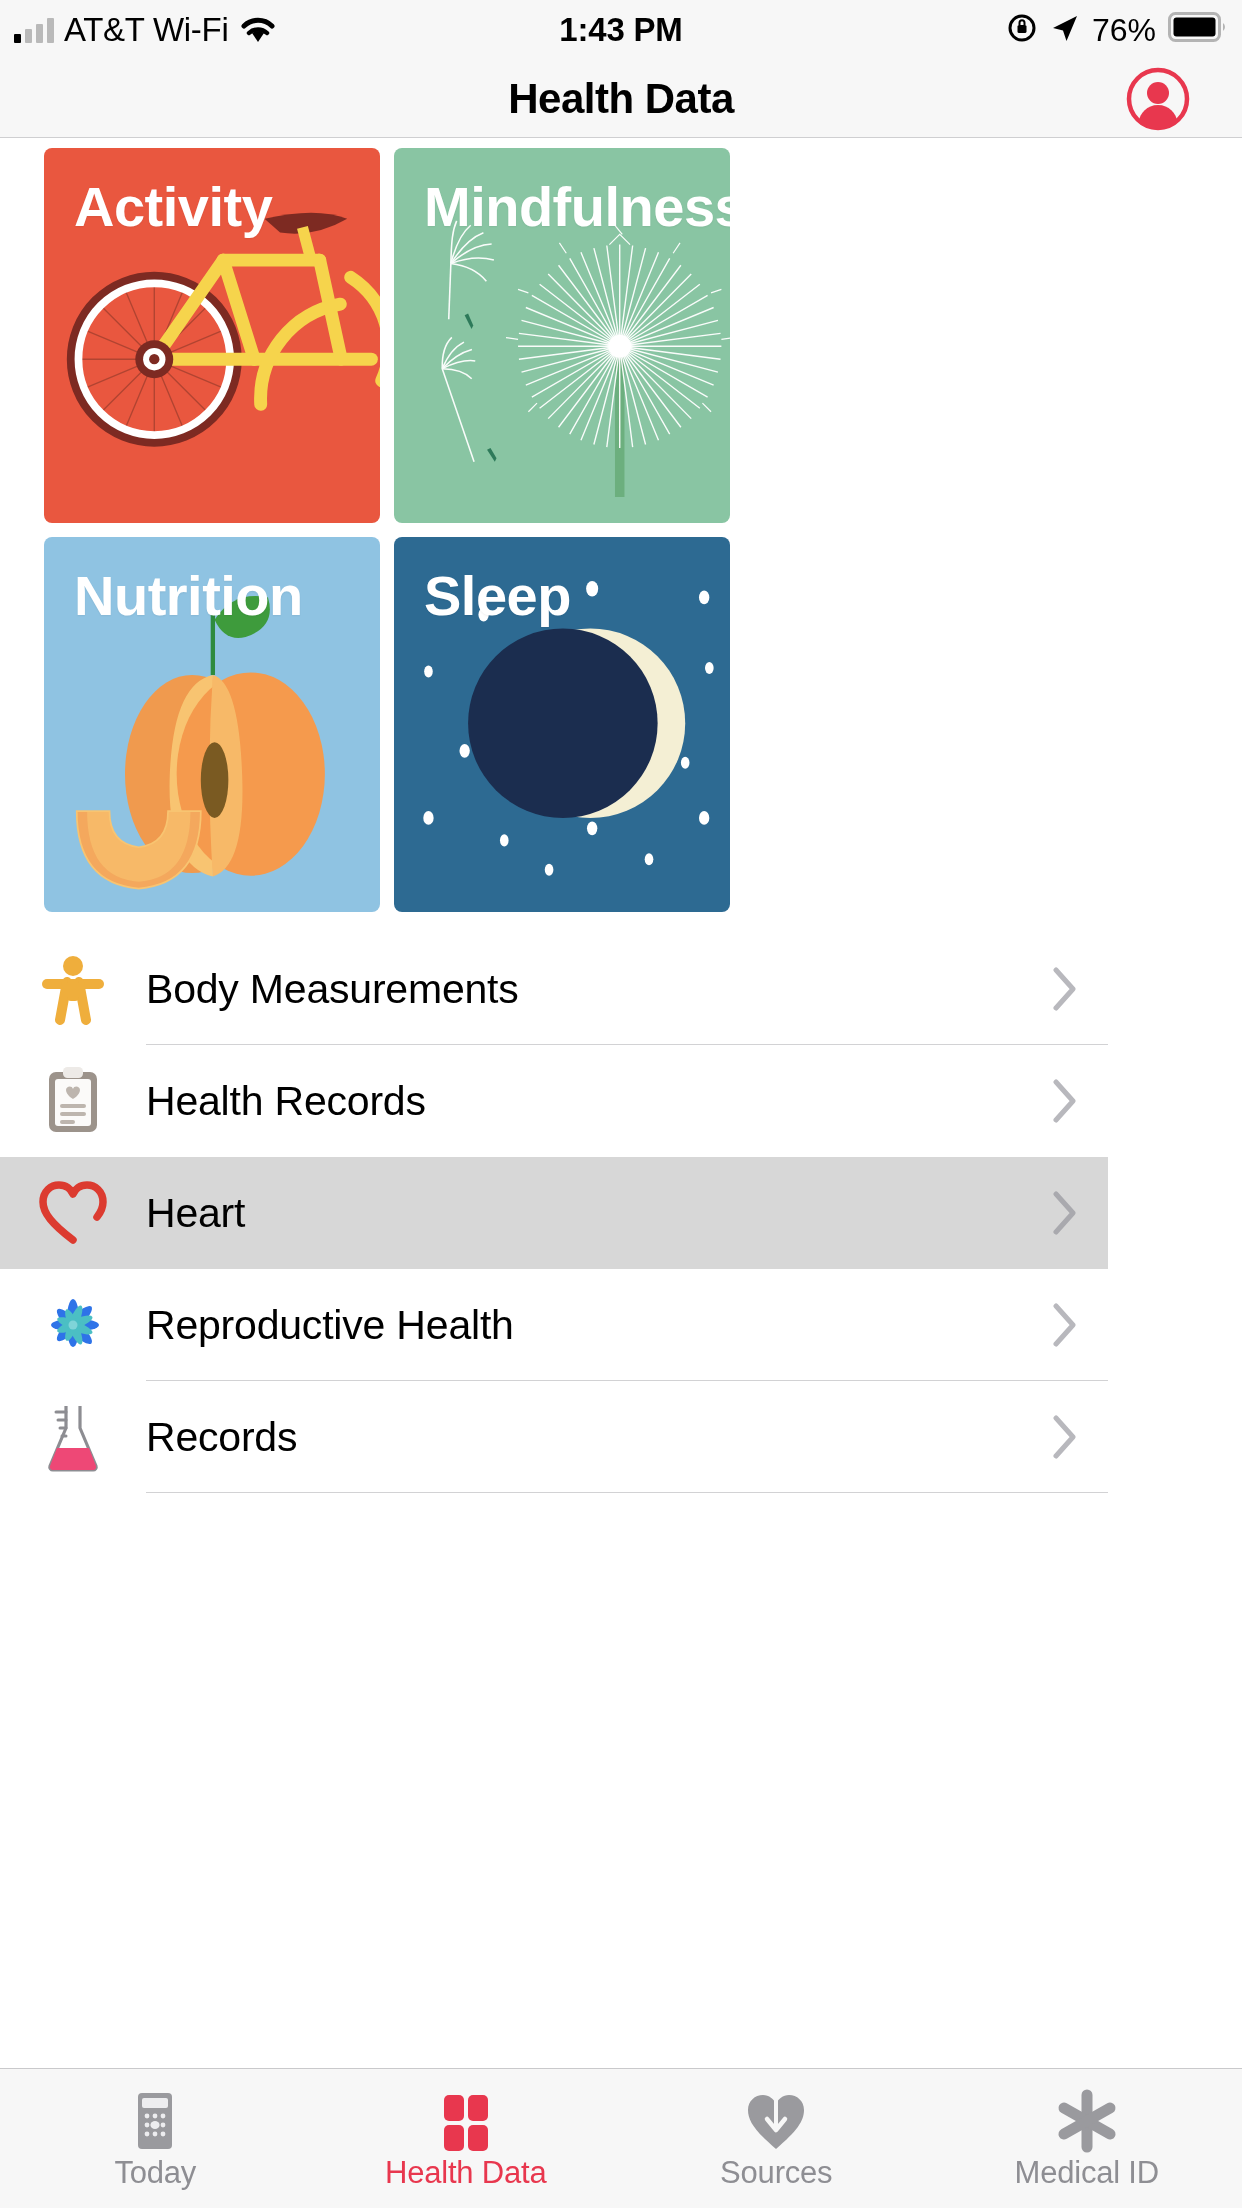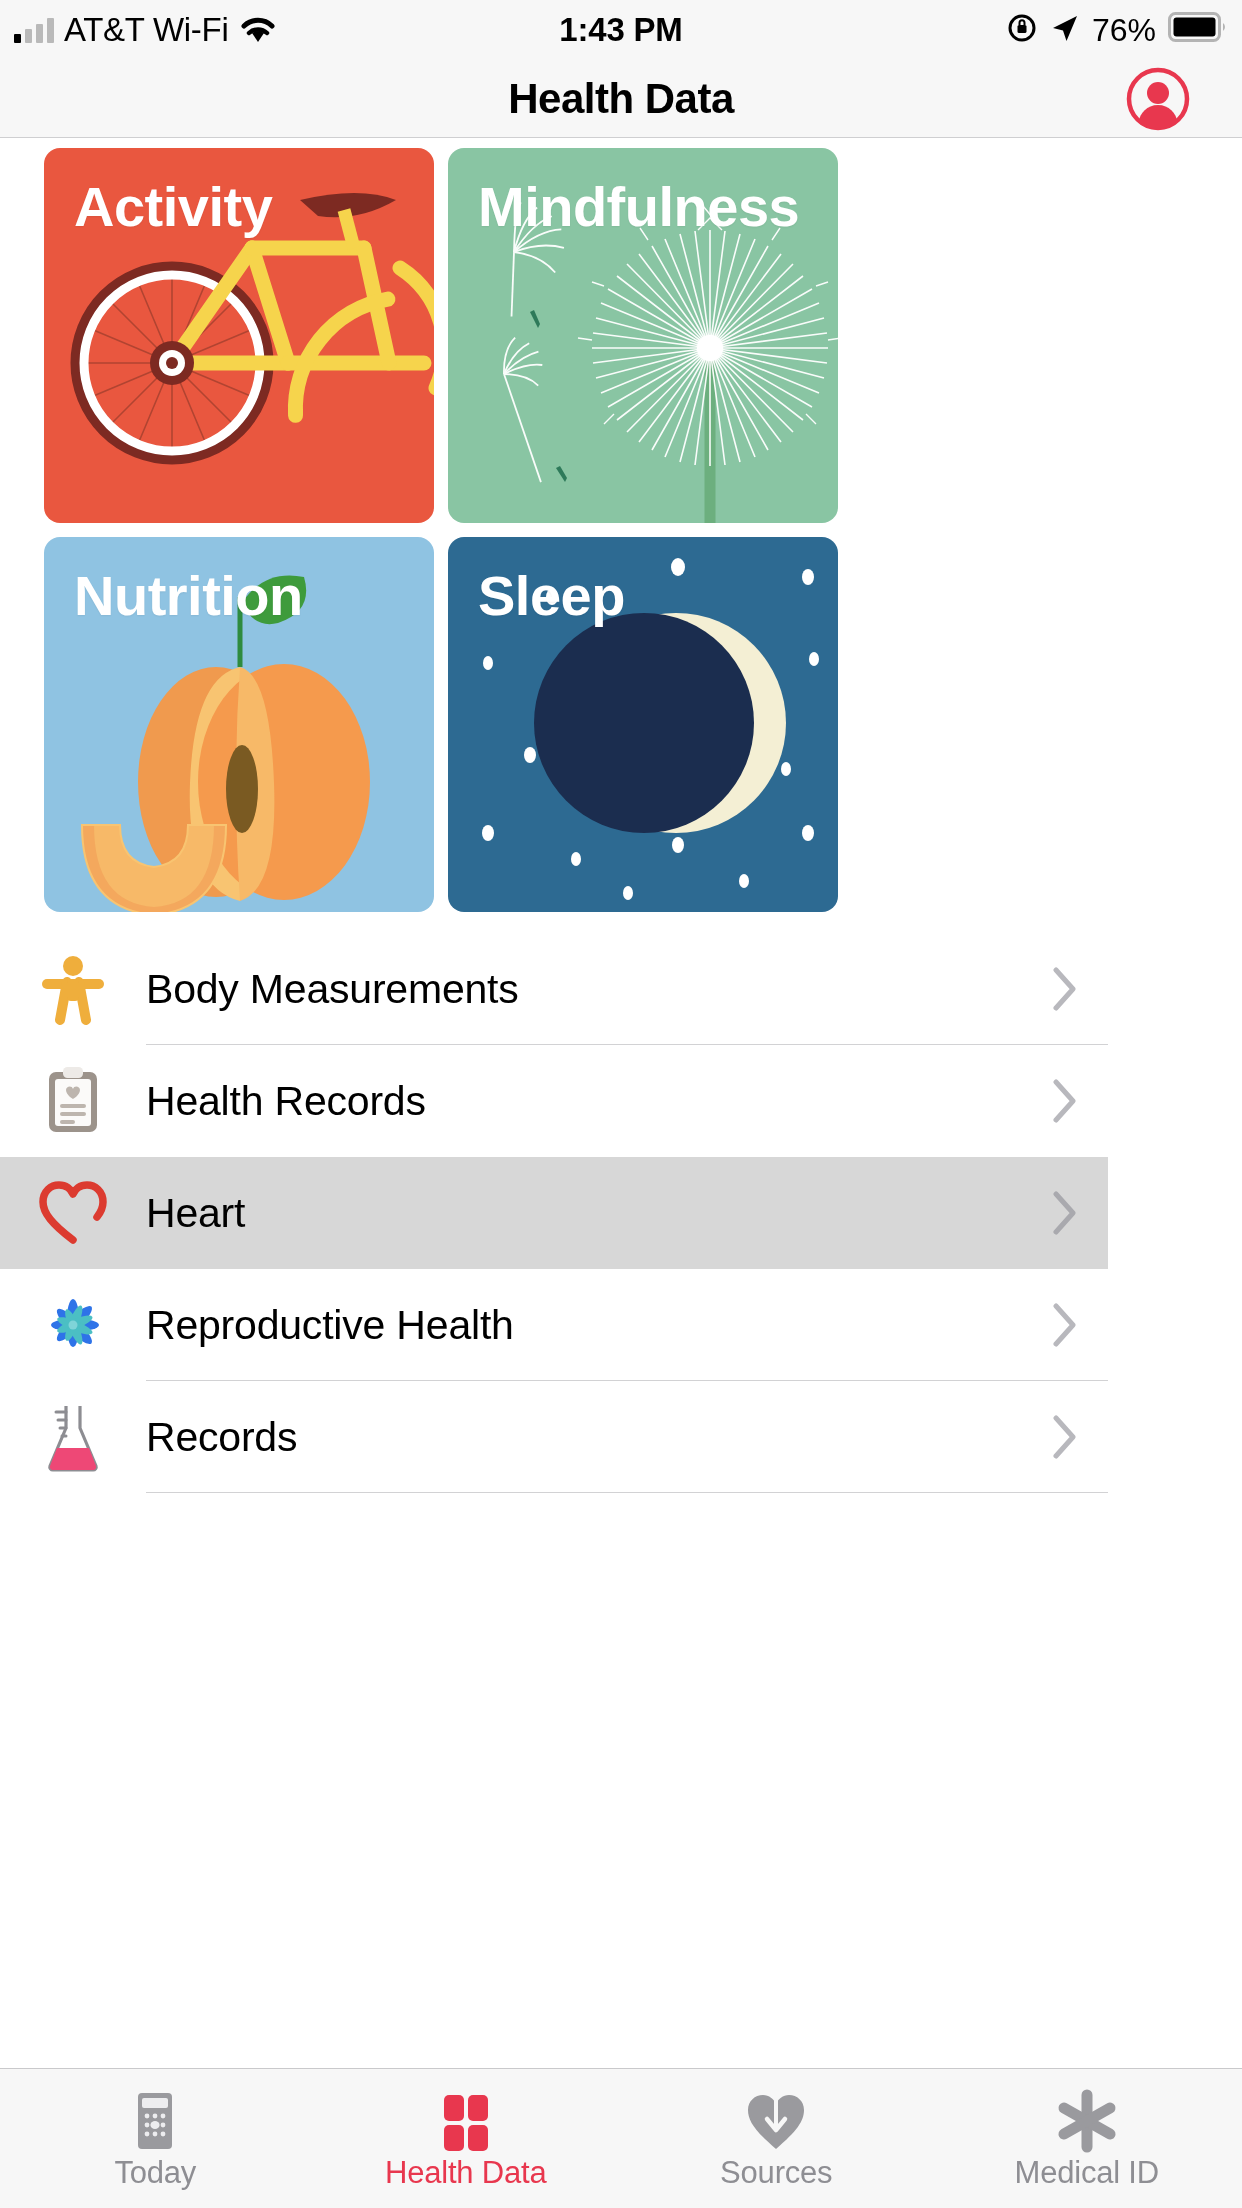--- a/index.html
+++ b/index.html
@@ -38,22 +38,22 @@
     display:flex; align-items:center; justify-content:center;
   }
   .nav-title { font-size:42px; font-weight:700; color:#000; letter-spacing:-0.5px; }
   .avatar { position:absolute; right:52px; top:50%; transform:translateY(-50%);
             width:64px; height:64px; }
 
   
   .tiles { position:absolute; top:148px; left:44px; width:1154px; }
   .tile-row { display:flex; gap:14px; margin-bottom:14px; }
   .tile {
-    position:relative; width:390px; height:375px;
-    border-radius:16px; overflow:hidden; flex:none;
+    position:relative; width:336px; height:375px;
+    border-radius:8px; overflow:hidden; flex:none;
   }
   .tile-label {
     position:absolute; top:26px; left:30px;
     font-size:56px; font-weight:700; color:#fff;
     letter-spacing:-0.5px; z-index:5;
     text-shadow:0 1px 2px rgba(0,0,0,.06);
   }
   .tile svg { position:absolute; inset:0; width:100%; height:100%; }
 
   

